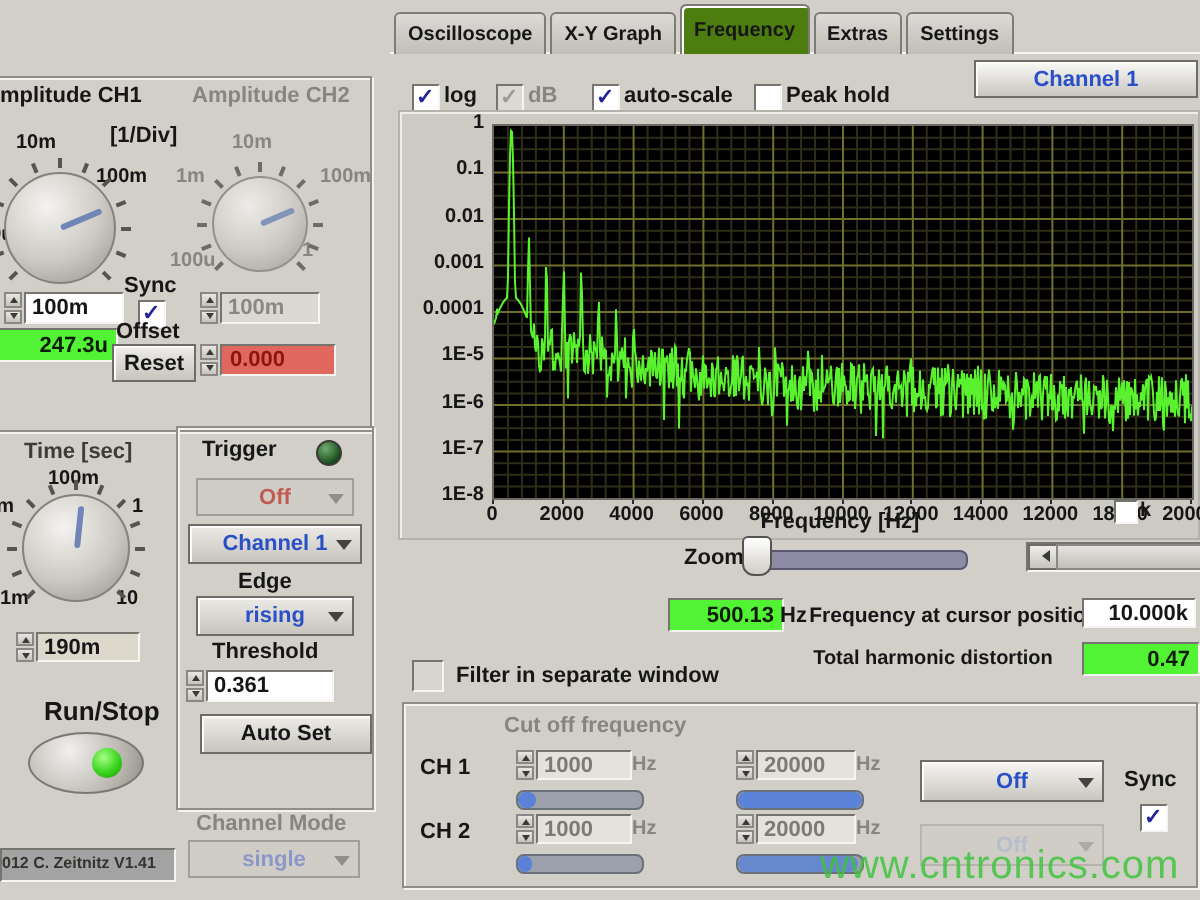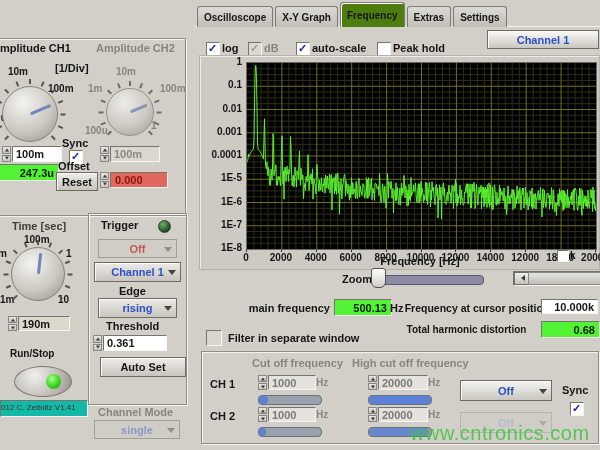--- a/index.html
+++ b/index.html
@@ -133,25 +133,25 @@
       <div style="position: absolute; left: 50%; top: 50%; width: 2px; height: 5px; margin-left: -1px; margin-top: -2px; background: rgb(86, 84, 79); transform: rotate(112.5deg) translateY(-32px);"></div>
       <div style="position: absolute; left: 50%; top: 50%; width: 2px; height: 5px; margin-left: -1px; margin-top: -2px; background: rgb(86, 84, 79); transform: rotate(135deg) translateY(-32px);"></div>
       <div style="position: absolute; left: 50%; top: calc(50% - 21px); width: 3px; height: 21px; margin-left: -1.5px; background: rgb(111, 134, 182); border-radius: 2px; transform-origin: 50% 100%; transform: rotate(6deg);"></div>
     </div>
   <div class="spin" style="left:8px;top:316px;height:15px">
       <b class="u"></b>
       <b class="d"></b>
     </div>
   <div class="field" style="left:18px;top:316px;width:44px;height:13px;background:#dcd8cc">190m</div>
 
-  <div class="lbl" style="left:10px;top:348px;font-size:10px">Run/Stop</div>
+  <div class="lbl" style="left:22px;top:348px;font-size:13px">Run/Stop</div>
   <div class="abs" style="left:14px;top:366px;width:56px;height:29px;border-radius:50%;background:radial-gradient(circle at 35% 30%,#f1f0ed,#b4b1aa 70%,#8d8a84);border:1px solid #7a7872;cursor:pointer">
     <div class="abs" style="left:31px;top:7px;width:15px;height:15px;border-radius:50%;background:radial-gradient(circle at 38% 32%,#a4ff86,#3ad31c 55%,#1d9708)"></div>
   </div>
-  <div class="abs sunken" style="left:0px;top:400px;width:86px;height:15px;background:#14b8a6;border:1px solid;border-color:#76746f #f6f5f2 #f6f5f2 #76746f;font-size:8px;font-weight:normal;line-height:14px;white-space:nowrap;overflow:hidden;color:#35332f">012  C. Zeitnitz V1.41</div>
+  <div class="abs sunken" style="left:0px;top:424px;width:86px;height:15px;background:#a3a3a3;border:1px solid;border-color:#76746f #f6f5f2 #f6f5f2 #76746f;font-size:8px;font-weight:bold;line-height:14px;white-space:nowrap;overflow:hidden;color:#35332f">012  C. Zeitnitz V1.41</div>
 
   <div class="gbox" style="left:88px;top:213px;width:97px;height:190px"></div>
   <div class="lbl" style="left:101px;top:219px">Trigger</div>
   <div class="abs" style="left:158px;top:220px;width:11px;height:11px;border-radius:50%;background:radial-gradient(circle at 35% 30%,#6fae6e,#15481b 75%);border:1px solid #3c3a36"></div>
   <div class="dd dis" style="left:98px;top:239px;width:77px;height:17px;color:#c05a52">
       <span>Off</span>
     </div>
   <div class="dd" style="left:94px;top:262px;width:85px;height:18px">
       <span>Channel 1</span>
     </div>
@@ -318,34 +318,32 @@
       <div class="slidefill" style="width:0%"></div>
     </div>
   <div class="abs" style="left:371px;top:268px;width:13px;height:18px;background:linear-gradient(#ffffff,#cfcdc6);border:1px solid #55534e;border-radius:3px 3px 6px 6px"></div>
   <div class="abs sunken" style="left:513px;top:271px;width:96px;height:13px;background:#c4c1ba;border:1px solid;border-color:#76746f #f6f5f2 #f6f5f2 #76746f">
     <div class="abs" style="left:0;top:0;width:13px;height:11px;background:linear-gradient(#eeede9,#c7c4bd);border:1px solid #6e6c67">
         <div style="position:absolute;left:3px;top:2px;border:3px solid transparent;border-right:4px solid #3a3a36"></div>
       </div>
     <div class="abs" style="left:14px;top:0;width:80px;height:11px;background:linear-gradient(#e4e3df,#c2bfb8);border:1px solid #8a8884"></div>
   </div>
 
-  <div class="lbl" style="left:205px;top:302px;width:125px;text-align:right">main frequency</div>
   <div class="gfield" style="left:334px;top:299px;width:48px;height:15px">500.13</div>
   <div class="lbl" style="left:390px;top:302px">Hz</div>
   <div class="lbl" style="left:395px;top:302px;width:164px;text-align:center;font-size:10.5px">Frequency at cursor position</div>
   <div class="field" style="left:541px;top:299px;width:49px;height:13px;justify-content:flex-end">10.000k</div>
   <div class="lbl" style="left:395px;top:324px;width:143px;text-align:center;font-size:10px">Total harmonic distortion</div>
-  <div class="gfield" style="left:541px;top:321px;width:49px;height:15px">0.68</div>
+  <div class="gfield" style="left:541px;top:321px;width:49px;height:15px">0.47</div>
 
   <div class="check" style="left:206px;top:330px;width:14px;height:14px;background:#d8d5ce"></div>
   <div class="lbl" style="left:228px;top:332px">Filter in separate window</div>
 
   <div class="gbox" style="left:201px;top:351px;width:396px;height:91px"></div>
   <div class="lbl gray" style="left:252px;top:357px">Cut off frequency</div>
-  <div class="lbl gray" style="left:352px;top:357px">High cut off frequency</div>
 
   <div class="lbl" style="left:210px;top:378px">CH 1</div>
   <div class="spin" style="left:258px;top:375px;height:15px">
       <b class="u"></b>
       <b class="d"></b>
     </div>
   <div class="field" style="left:268px;top:375px;width:40px;height:13px;background:#e4e2dc;color:#7c7a74">1000</div>
   <div class="sm gray" style="left:316px;top:377px">Hz</div>
   <div class="slidetrack" style="left:258px;top:395px;width:62px">
       <div class="slidefill" style="width:14%"></div>

